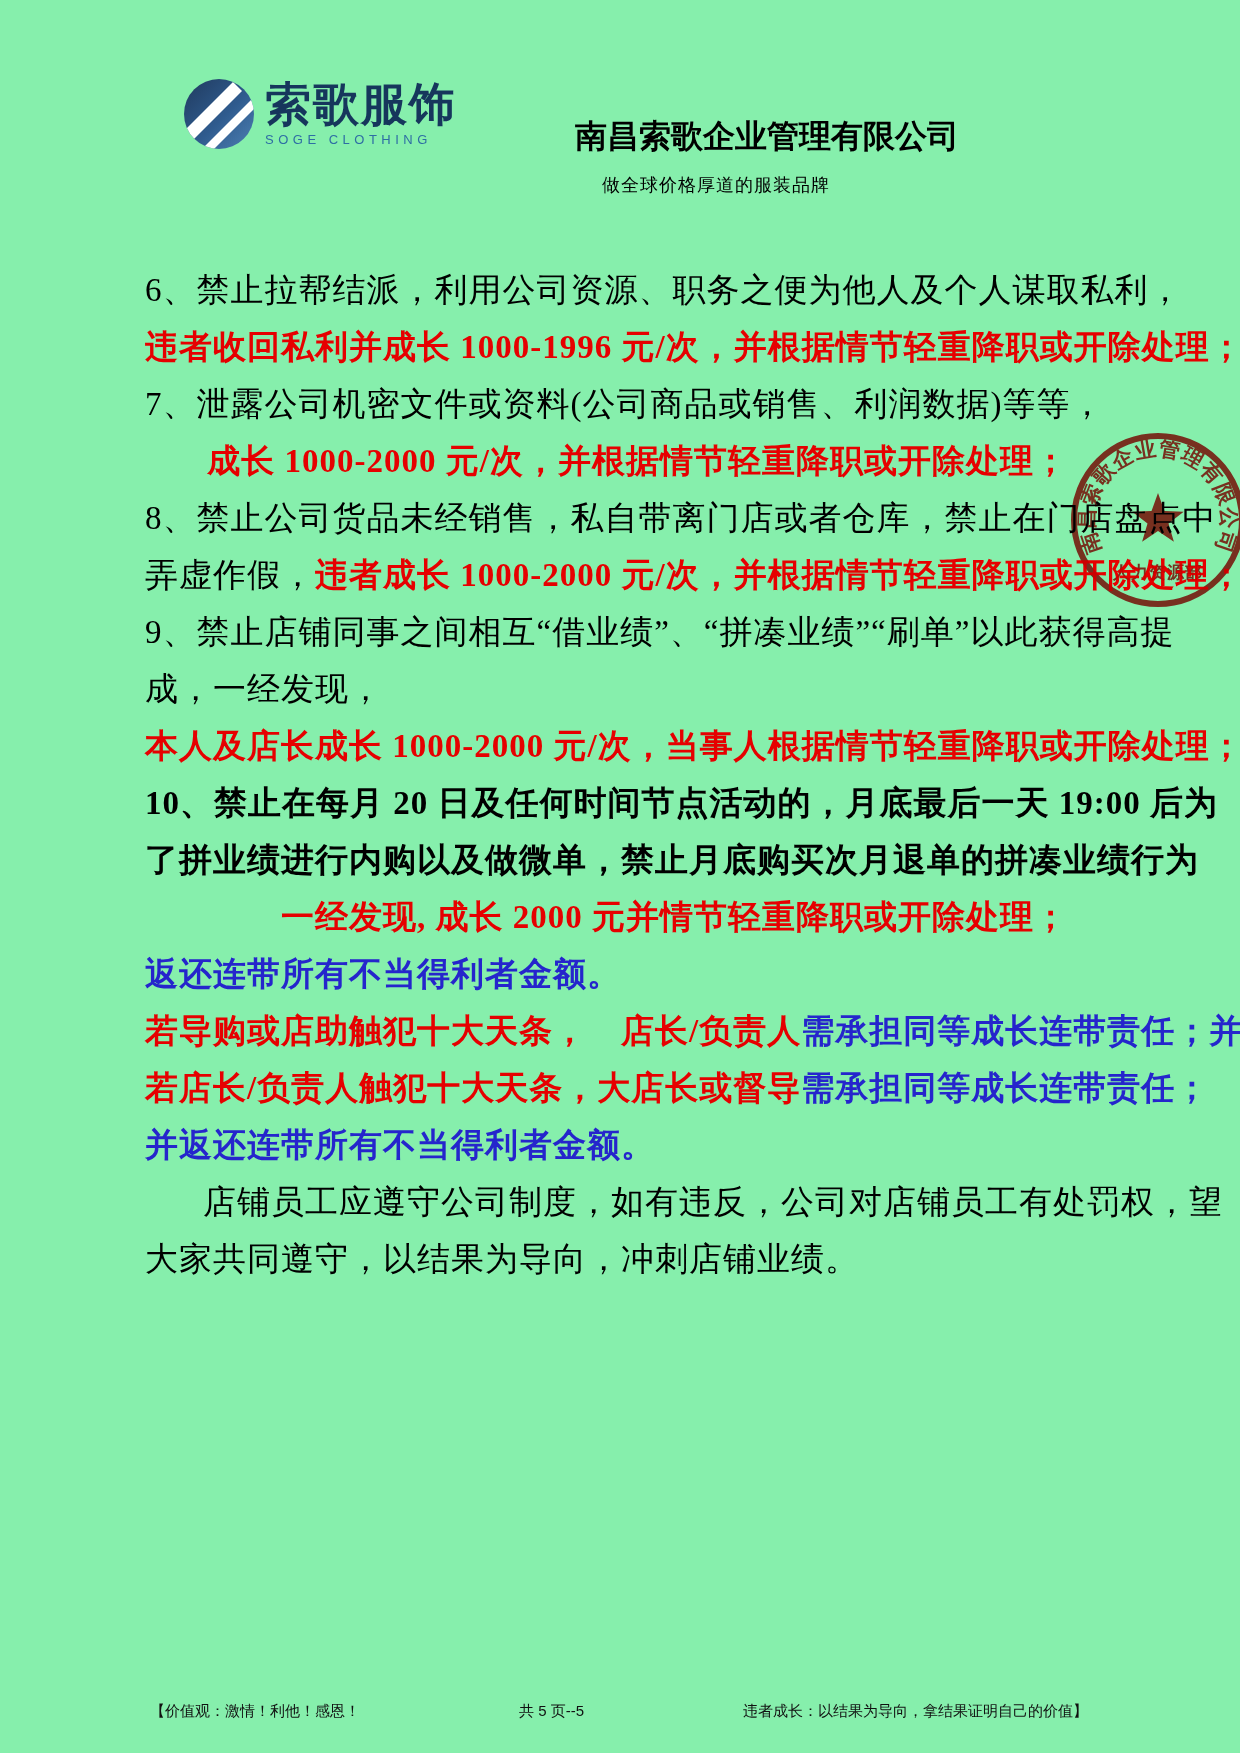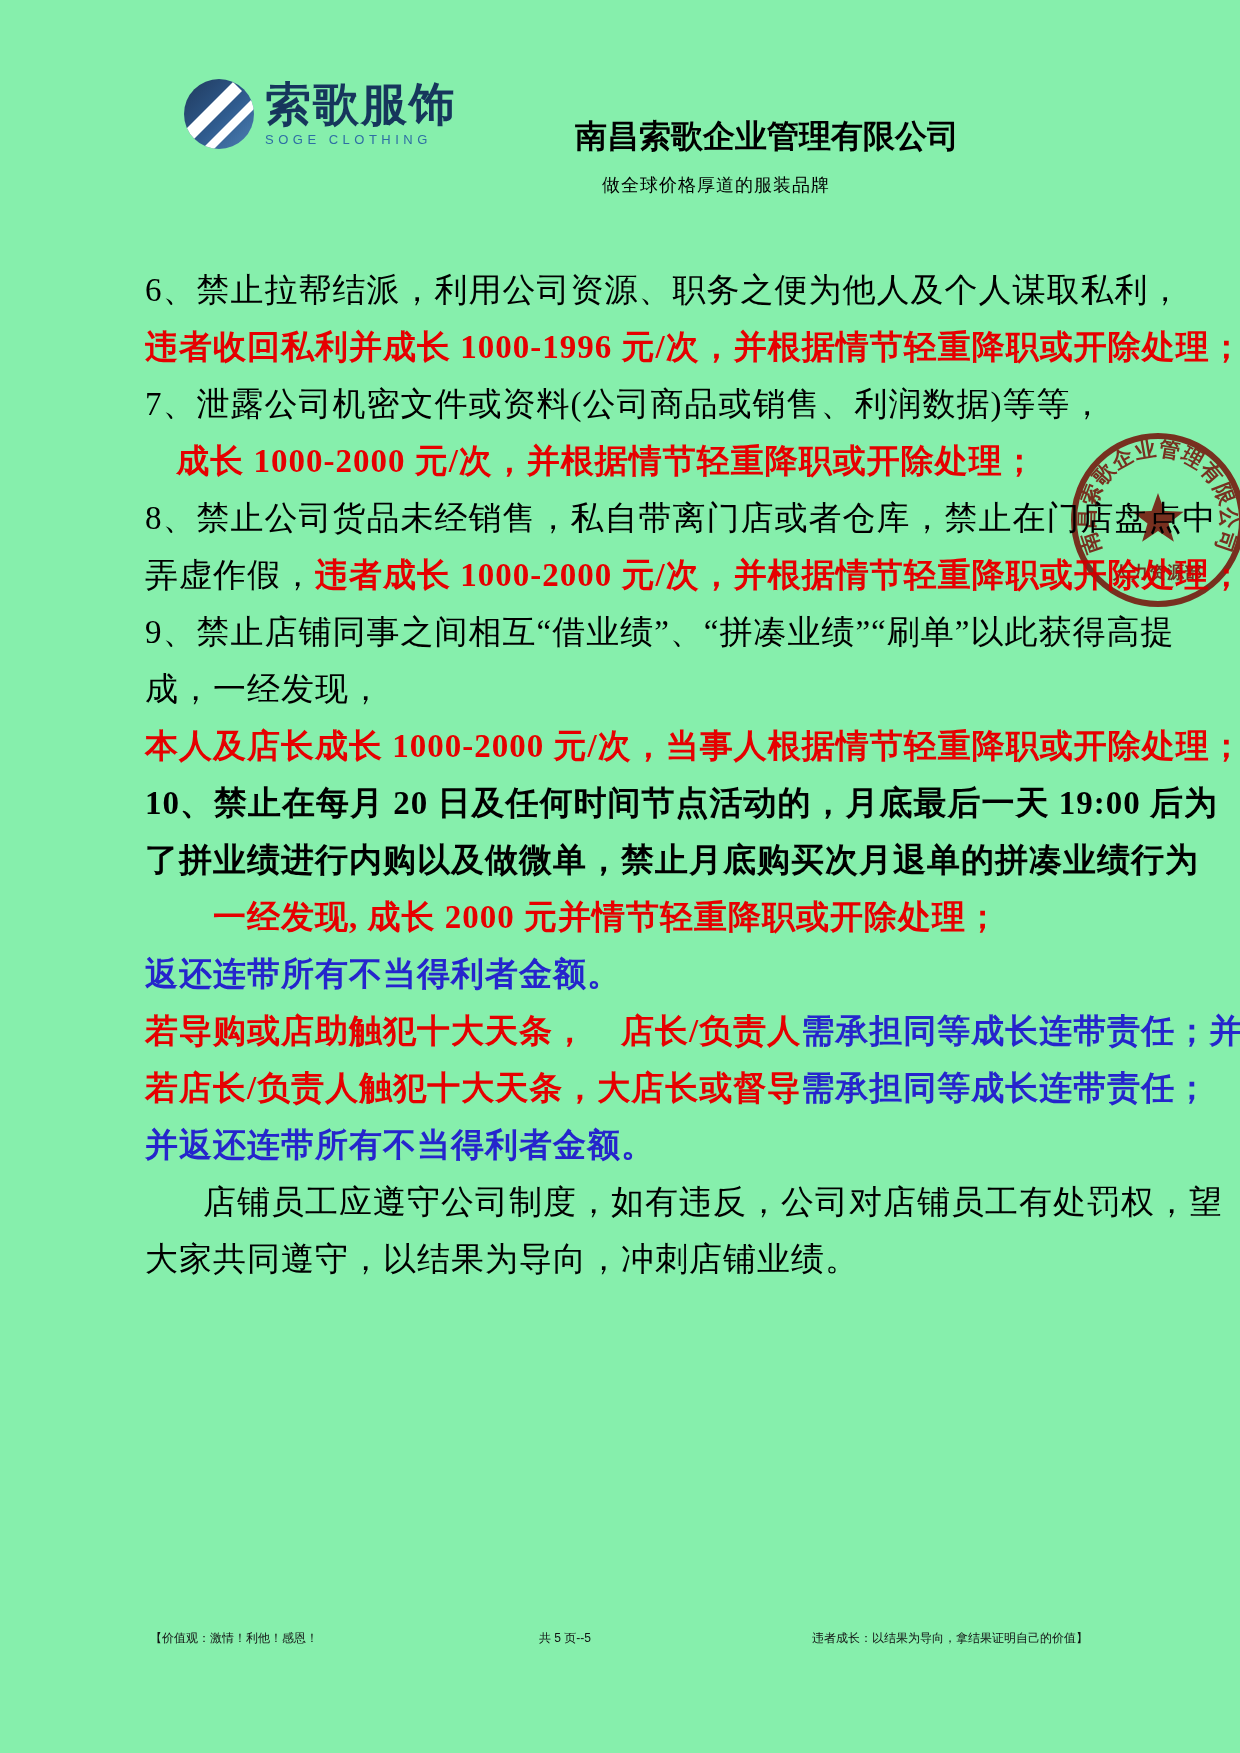--- a/index.html
+++ b/index.html
@@ -33,38 +33,38 @@
     position:absolute;left:602px;top:168px;
     font-family:"Liberation Sans","DejaVu Sans",sans-serif;
     font-size:18px;font-weight:400;color:#000;line-height:34px;white-space:nowrap;letter-spacing:1px;
   }
   
   .policy-text{
     position:absolute;left:145px;top:262px;width:923px;
     font-size:33px;letter-spacing:1px;color:var(--ink);
   }
   .line{height:57px;display:flex;align-items:center;white-space:nowrap;}
-  .line.right{justify-content:center;}
+  .line.right{justify-content:flex-end;}
   .line.indent{padding-left:58px;}
   .seg-black{color:var(--ink);font-weight:400;}
   .seg-bold {color:var(--ink);font-weight:700;}
   .seg-red  {color:var(--red);font-weight:700;}
   .seg-blue {color:var(--blue);font-weight:700;}
   
   .stamp{
     position:absolute;left:1063px;top:425px;width:190px;height:190px;
     opacity:.93;mix-blend-mode:multiply;pointer-events:none;
   }
   .stamp text{font-family:"Liberation Serif","DejaVu Serif",serif;font-weight:700;}
   
   .footer{
-    position:absolute;left:150px;top:1630px;width:938px;
+    position:absolute;left:150px;top:1702px;width:938px;
     display:flex;justify-content:space-between;align-items:center;
     font-family:"Liberation Sans","DejaVu Sans",sans-serif;
-    font-size:12px;font-weight:500;color:#111;white-space:nowrap;
+    font-size:15px;font-weight:500;color:#111;white-space:nowrap;
   }
 </style>
 </head>
 <body>
 
 <div class="page">
 
   <div class="logo">
     <svg class="logo-icon" viewBox="0 0 72 72">
       <defs>

